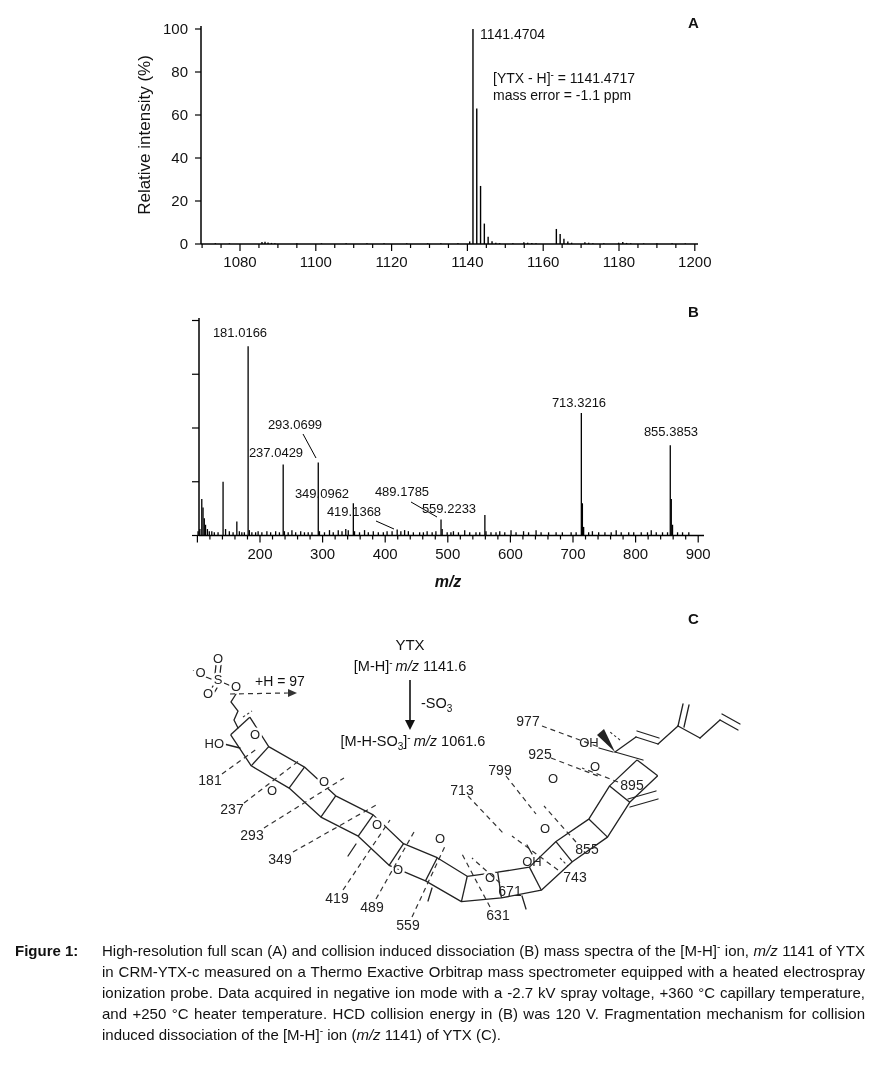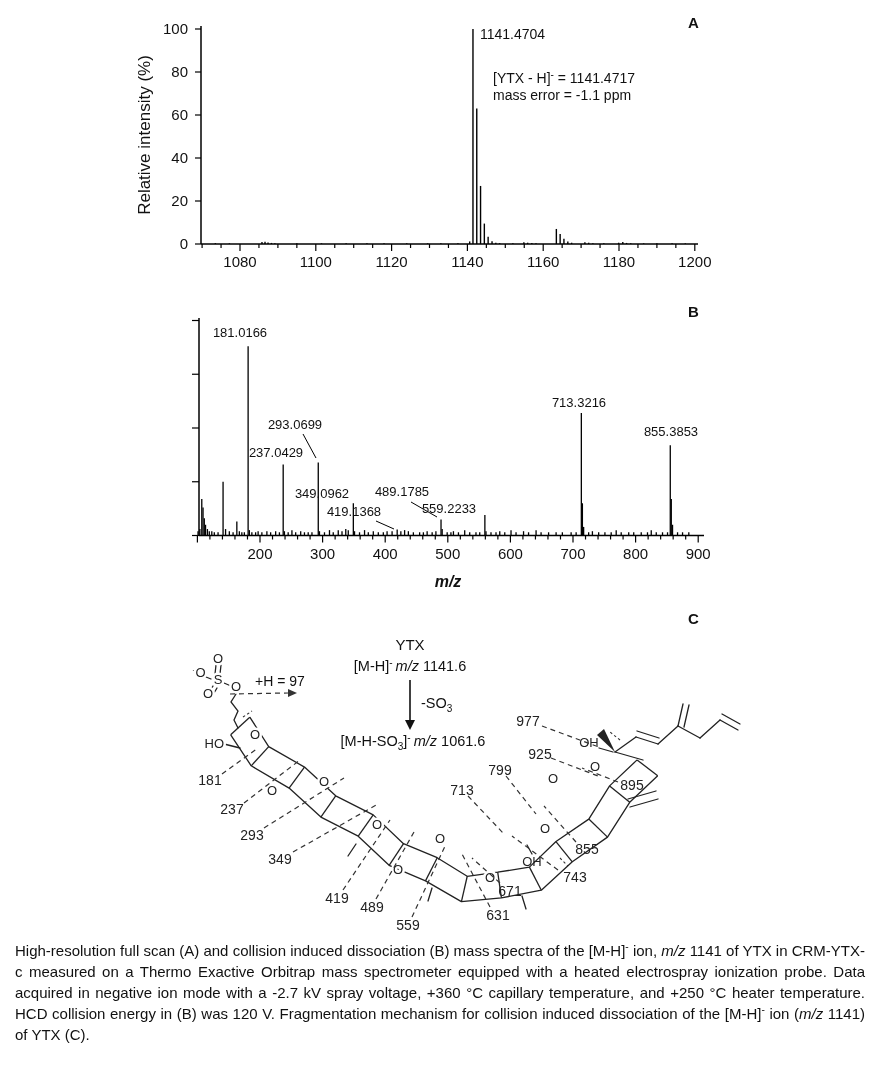--- a/index.html
+++ b/index.html
@@ -7,21 +7,21 @@
   .panel{position:absolute;left:0;width:880px;}
   svg text{font-family:"Liberation Sans",sans-serif;fill:#111;}
   .pletter{position:absolute;left:688px;font-size:15px;font-weight:bold;color:#111;}
   .atom{font-size:13px;paint-order:stroke;stroke:#fff;stroke-width:5px;fill:#222;font-weight:normal;}
   .frag{font-size:14px;fill:#222;}
   .bond{stroke:#222;stroke-width:1.3;fill:none;stroke-linecap:round;}
   .dashln{stroke:#333;stroke-width:1.2;fill:none;stroke-dasharray:5 4;}
   .dashm{stroke:#333;stroke-width:1.1;fill:none;stroke-dasharray:2.5 2.5;}
   #caption{position:absolute;left:15px;top:940px;width:850px;display:flex;font-size:15px;line-height:21px;}
   #caption-label{width:81px;flex:0 0 81px;font-weight:bold;}
-  #caption-body{flex:1;text-align:justify;}
+  #caption-body{flex:1;text-align:justify;margin-left:6px;}
   #caption-body sup{font-size:0.68em;vertical-align:super;line-height:0;}
 </style>
 </head>
 <body>
 
 <div class="pletter" style="top:14px">A</div>
 <div class="pletter" style="top:303px">B</div>
 <div class="pletter" style="top:610px">C</div>
 
 <div id="panelA" class="panel" style="top:0;height:292px"><svg viewBox="0 0 880 292" width="880" height="292">
@@ -457,14 +457,15 @@
     <text class="frag" x="500" y="155" text-anchor="middle">799</text>
     <text class="frag" x="587" y="234" text-anchor="middle">855</text>
     <text class="frag" x="632" y="170" text-anchor="middle">895</text>
     <text class="frag" x="540" y="139" text-anchor="middle">925</text>
     <text class="frag" x="528" y="106" text-anchor="middle">977</text>
   </g>
 </svg>
 </div>
 
 <div id="caption">
+  <div id="caption-label">Figure 1:</div>
   <div id="caption-body"><span>High-resolution full scan (A) and collision induced dissociation (B) mass spectra of the [M-H]</span><sup>-</sup><span> ion, </span><i>m/z</i><span> 1141 of YTX in CRM-YTX-c measured on a Thermo Exactive Orbitrap mass spectrometer equipped with a heated electrospray ionization probe. Data acquired in negative ion mode with a -2.7 kV spray voltage, +360 °C capillary temperature, and +250 °C heater temperature. HCD collision energy in (B) was 120 V. Fragmentation mechanism for collision induced dissociation of the [M-H]</span><sup>-</sup><span> ion (</span><i>m/z</i><span> 1141) of YTX (C).</span></div>
 </div>
 
 </body></html>

